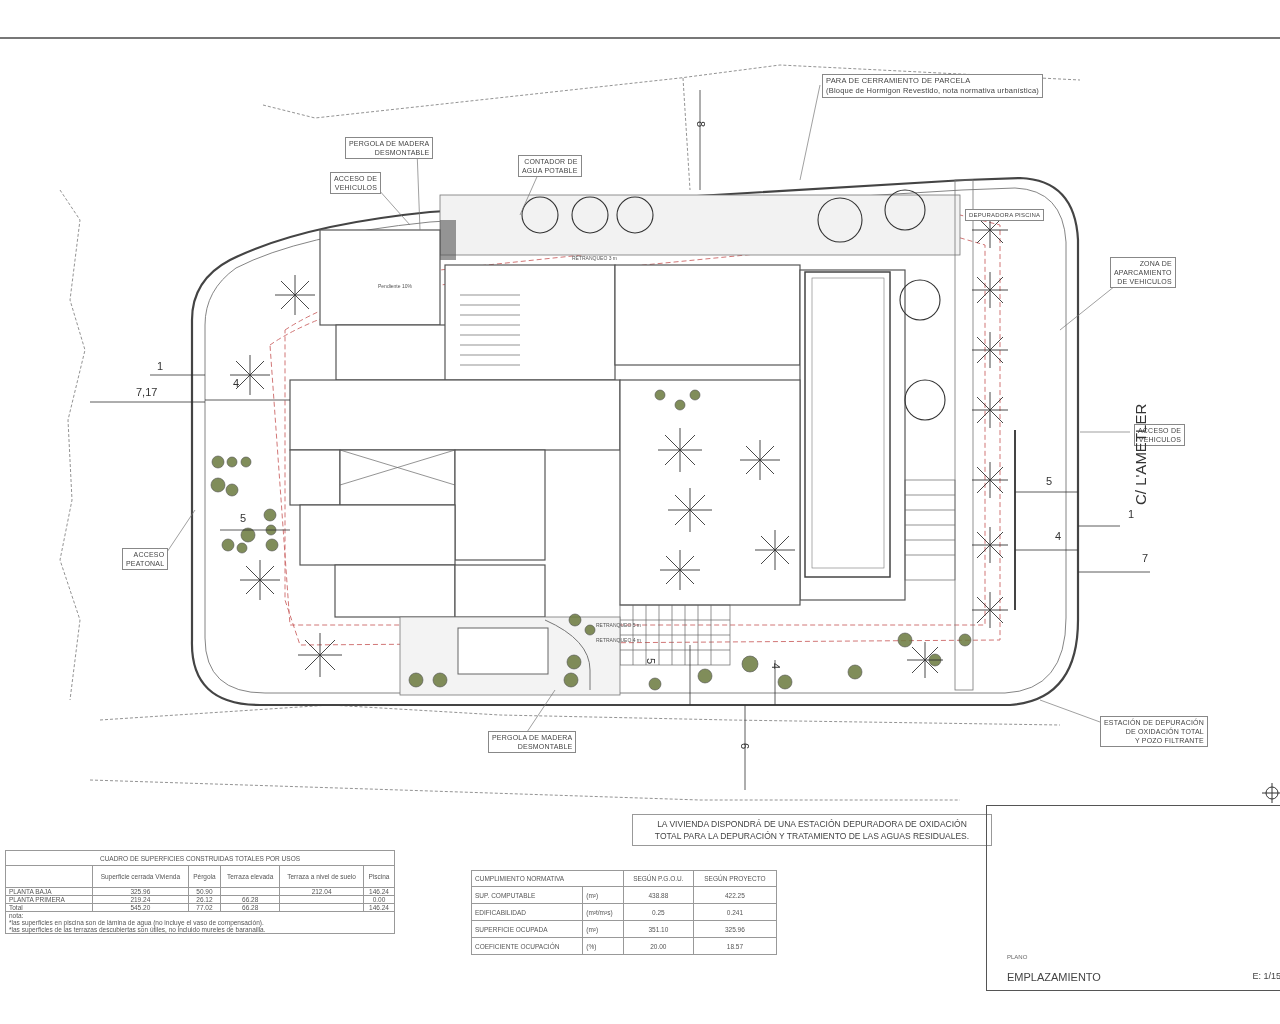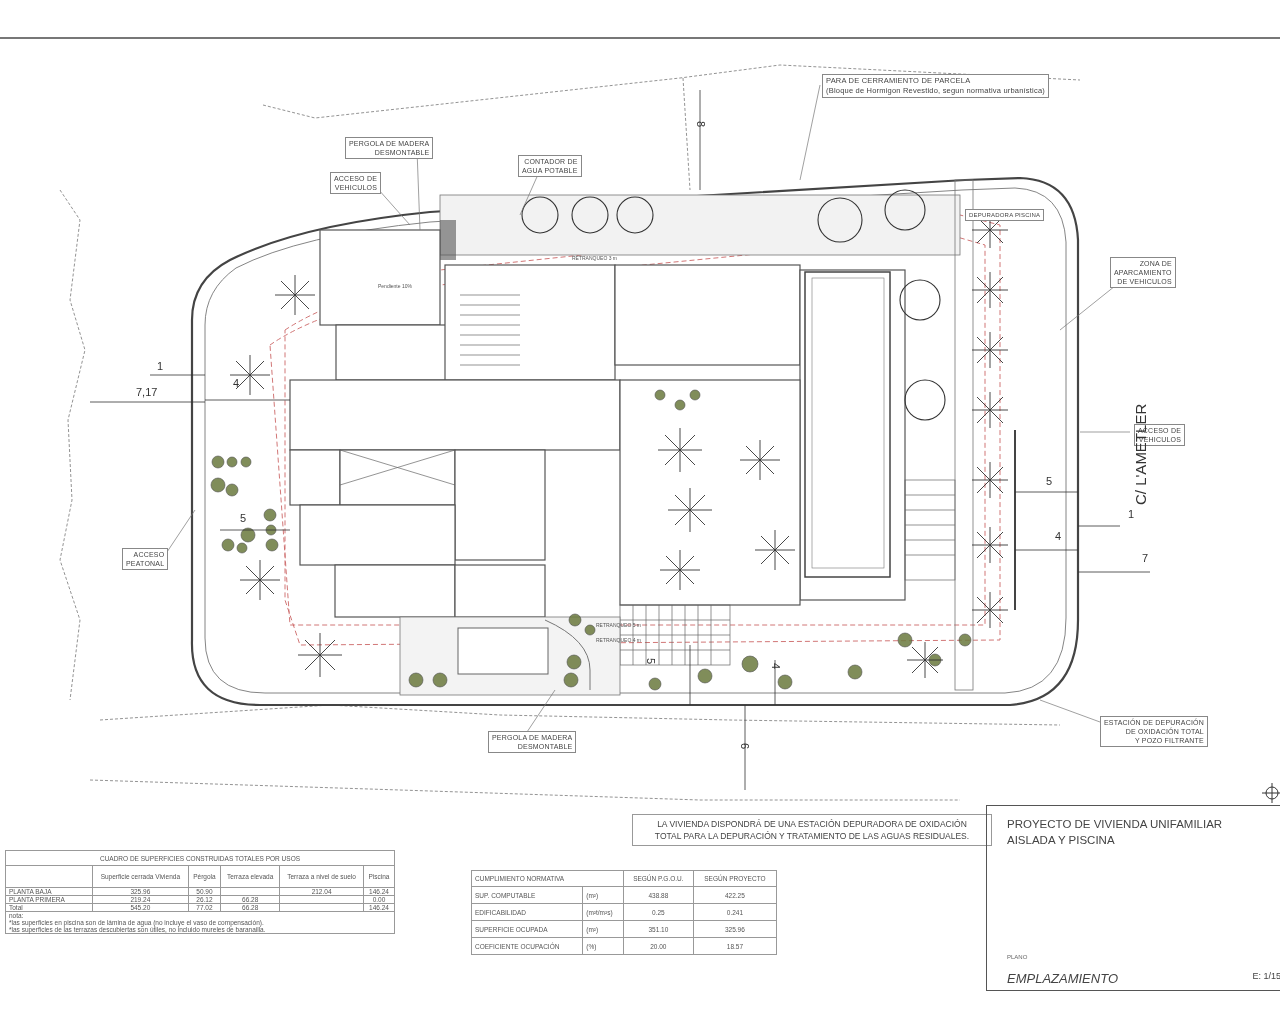--- a/index.html
+++ b/index.html
@@ -15,21 +15,21 @@
   svg.plan { position: absolute; left: 0; top: 0; }
   .tbl { position: absolute; border-collapse: collapse; font-size: 6.5px; color: #555; }
   .tbl td, .tbl th { border: 1px solid #999; padding: 0 3px; font-weight: normal; }
   .tbl th { text-align: center; }
   .note-box { position: absolute; border: 1px solid #999; font-size: 8.5px; line-height: 12px;
               text-align: center; color: #444; padding: 3px 6px; }
   .titleblock { position: absolute; left: 986px; top: 805px; width: 300px; height: 184px;
                 border-left: 1.5px solid #555; border-top: 1.5px solid #555; border-bottom: 1.5px solid #555; }
   .tb-title { position: absolute; left: 20px; top: 10px; font-size: 11.5px; line-height: 16px; color: #444; }
   .tb-plano-label { position: absolute; left: 20px; top: 148px; font-size: 6px; color: #666; }
-  .tb-plano { position: absolute; left: 20px; top: 165px; font-size: 13px; color: #444; font-style: italic; }
+  .tb-plano { position: absolute; left: 20px; top: 165px; font-size: 11px; color: #444; }
   .tb-scale { position: absolute; right: 6px; top: 165px; font-size: 9px; color: #444; }
   .street { position: absolute; left: 1132px; top: 505px; transform: rotate(-90deg); transform-origin: left top;
             font-size: 15px; color: #333; white-space: nowrap; }
 </style>
 </head>
 <body>
 
 <div class="hr-top"></div>
 
 <svg class="plan" width="1280" height="1024">
@@ -287,21 +287,21 @@
 
   <g transform="translate(1272,793)" stroke="#333" stroke-width="1" fill="none">
     <circle cx="0" cy="0" r="6"></circle>
       <line x1="-10" y1="0" x2="10" y2="0"></line>
       <line x1="0" y1="-10" x2="0" y2="10"></line>
   </g>
 </svg>
 
 <div class="label-box" style="left:822px;top:74px;font-size:7.5px;line-height:10px;text-transform:none;">
   <div>PARA DE CERRAMIENTO DE PARCELA</div>
-  <div>(Bloque de Hormigon Revestido, segun normativa urbanística)</div>
+  <div>(Bloque de Hormigon Revestido, nota normativa urbanística)</div>
 </div>
 <div class="label-box right" style="left:345px;top:137px;">
   <div>PERGOLA DE MADERA</div>
   <div>DESMONTABLE</div>
 </div>
 <div class="label-box right" style="left:518px;top:155px;">
   <div>CONTADOR DE</div>
   <div>AGUA POTABLE</div>
 </div>
 <div class="label-box right" style="left:330px;top:172px;">
@@ -433,20 +433,16 @@
   <tr style="height:17px;">
     <td>COEFICIENTE OCUPACIÓN</td>
     <td style="border-left:none;">(%)</td>
     <td style="text-align:center">20.00</td>
     <td style="text-align:center">18.57</td>
   </tr>
 </tbody>
   </table>
 
 <div class="titleblock">
-  <div class="tb-title">
-    <div>PROYECTO  DE VIVIENDA UNIFAMILIAR</div>
-    <div>AISLADA Y PISCINA</div>
-  </div>
   <div class="tb-plano-label">PLANO</div>
   <div class="tb-plano">EMPLAZAMIENTO</div>
   <div class="tb-scale">E: 1/15</div>
 </div>
 
 </body></html>

